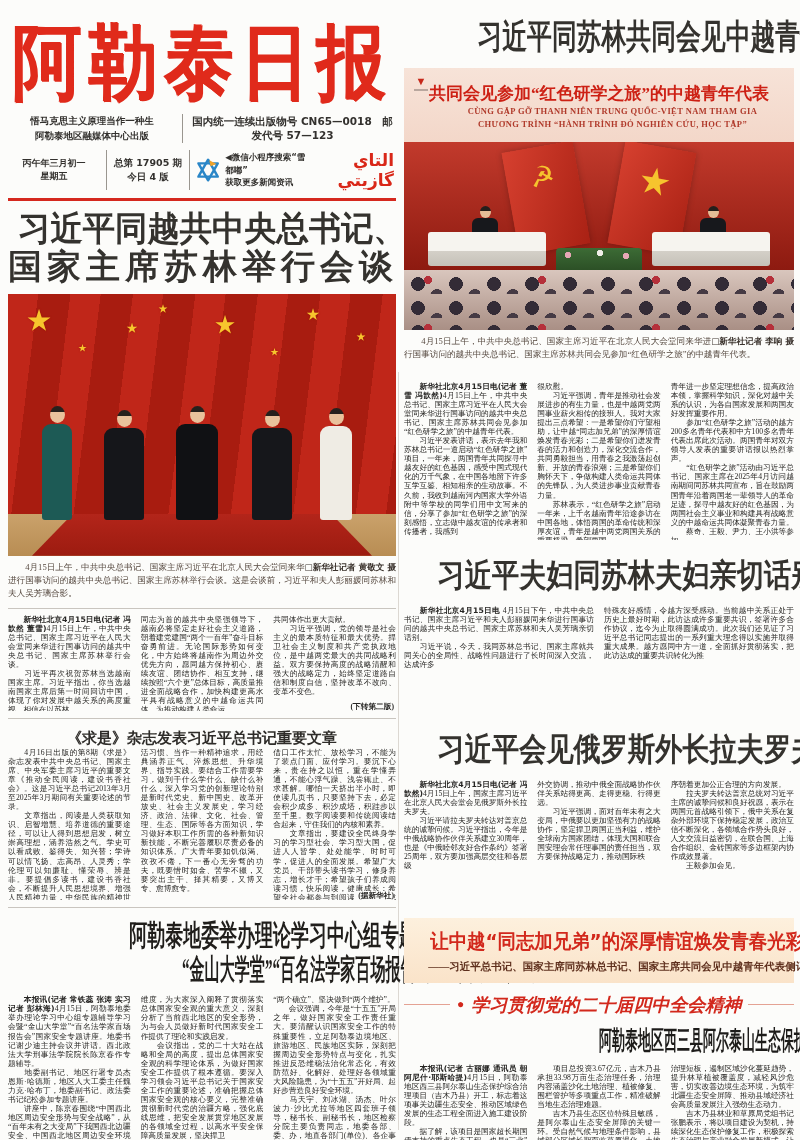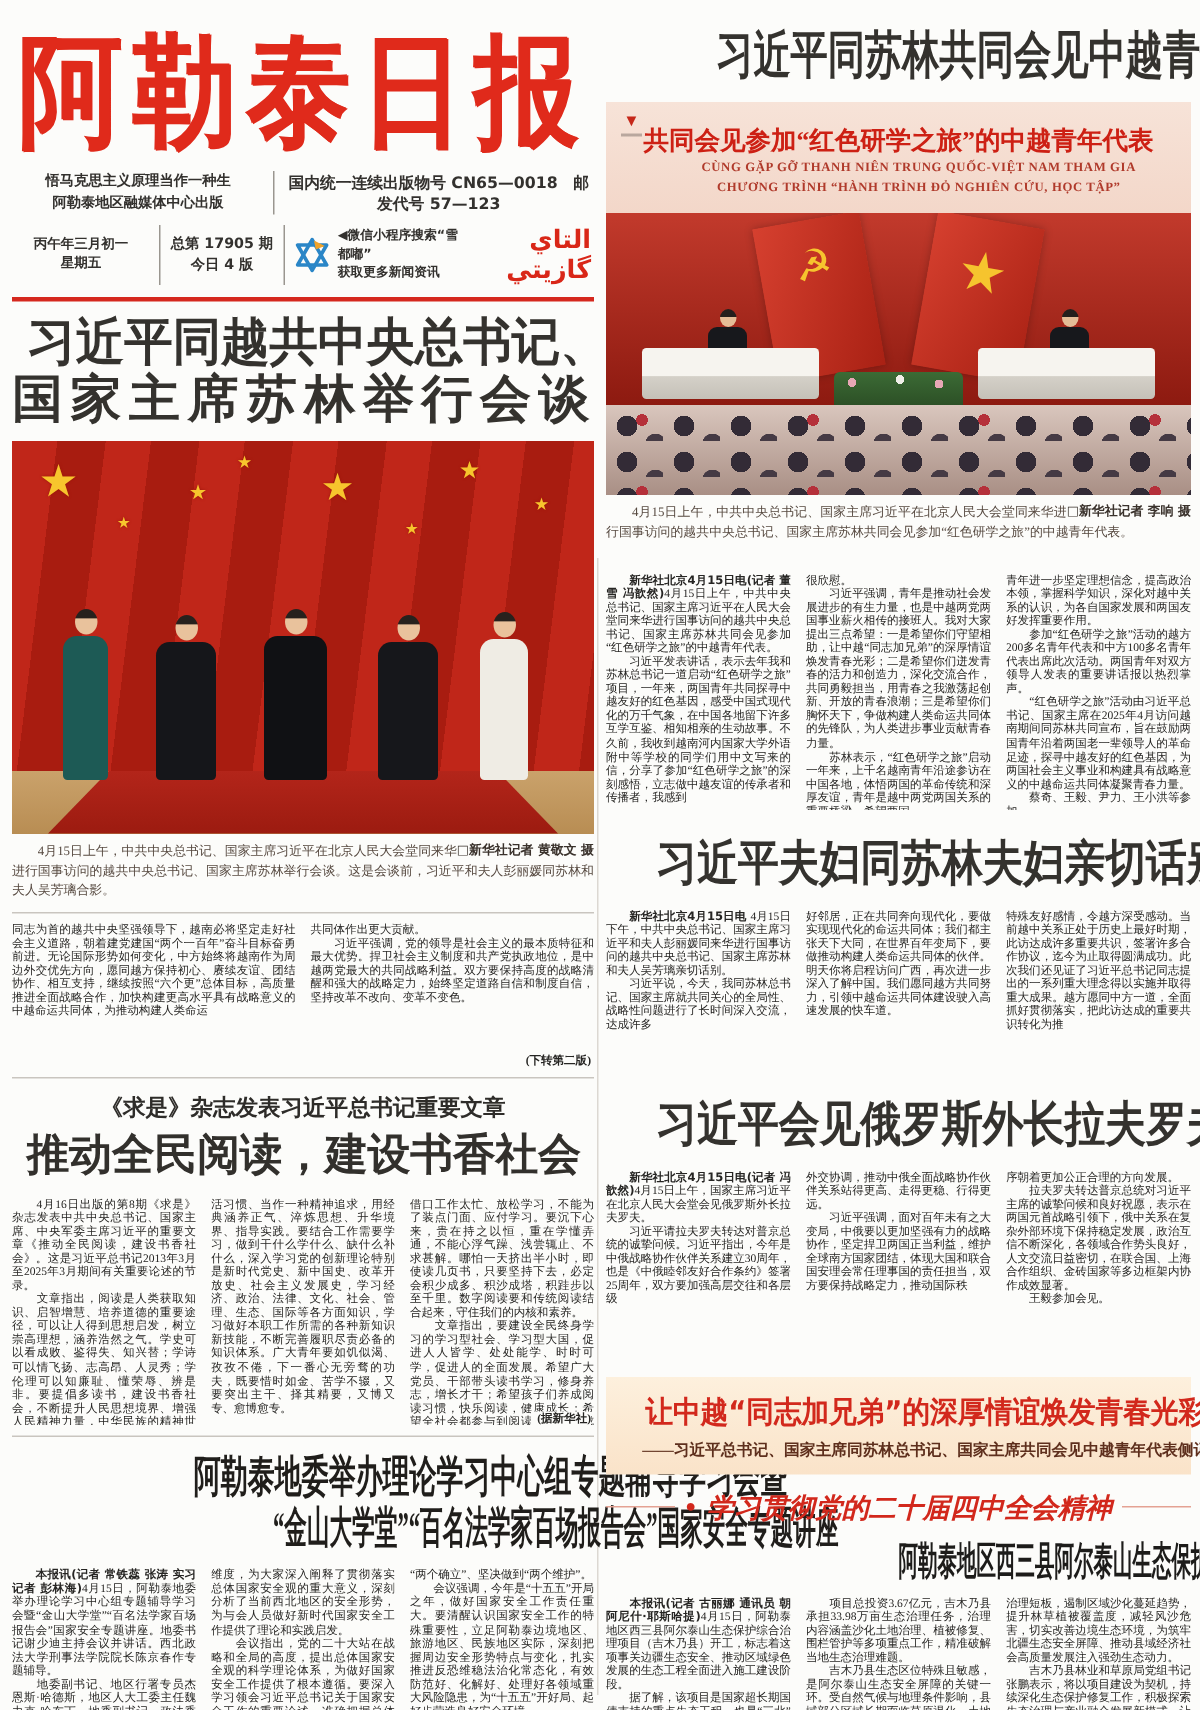--- a/index.html
+++ b/index.html
@@ -205,32 +205,31 @@
     </div>
 
     <div class="cap">
       <span class="credit">□新华社记者 黄敬文 摄</span>
       <span>　　4月15日上午，中共中央总书记、国家主席习近平在北京人民大会堂同来华进行国事访问的越共中央总书记、国家主席苏林举行会谈。这是会谈前，习近平和夫人彭丽媛同苏林和夫人吴芳璃合影。</span>
     </div>
 
     <div class="hairline"></div>
 
     <div class="cols" style="height:96px;">
+      <p class="bcol"><b>　　新华社北京4月15日电(记者 冯歆然 董雪)</b><span>4月15日上午，中共中央总书记、国家主席习近平在人民大会堂同来华进行国事访问的越共中央总书记、国家主席苏林举行会谈。
+　　习近平再次祝贺苏林当选越南国家主席。习近平指出，你当选越南国家主席后第一时间回访中国，体现了你对发展中越关系的高度重视。相信在以苏林</span></p>
       <p class="bcol">同志为首的越共中央坚强领导下，越南必将坚定走好社会主义道路，朝着建党建国“两个一百年”奋斗目标奋勇前进。无论国际形势如何变化，中方始终将越南作为周边外交优先方向，愿同越方保持初心、赓续友谊、团结协作、相互支持，继续按照“六个更”总体目标，高质量推进全面战略合作，加快构建更高水平具有战略意义的中越命运共同体，为推动构建人类命运</p>
       <p class="bcol"><span>共同体作出更大贡献。
 　　习近平强调，党的领导是社会主义的最本质特征和最大优势。捍卫社会主义制度和共产党执政地位，是中越两党最大的共同战略利益。双方要保持高度的战略清醒和强大的战略定力，始终坚定道路自信和制度自信，坚持改革不改向、变革不变色。</span><span class="tagright">(下转第二版)</span></p>
     </div>
 
     <div class="hairline"></div>
 
     <div>
       <div class="kicker">《求是》杂志发表习近平总书记重要文章</div>
-      <div class="qiushi-h">
-        <div class="fit l1"><span>推动全民阅读，建设书香社会</span></div>
-      </div>
       <div class="cols" style="height:152px;">
         <p class="bcol">　　4月16日出版的第8期《求是》杂志发表中共中央总书记、国家主席、中央军委主席习近平的重要文章《推动全民阅读，建设书香社会》。这是习近平总书记2013年3月至2025年3月期间有关重要论述的节录。
 　　文章指出，阅读是人类获取知识、启智增慧、培养道德的重要途径，可以让人得到思想启发，树立崇高理想，涵养浩然之气。学史可以看成败、鉴得失、知兴替；学诗可以情飞扬、志高昂、人灵秀；学伦理可以知廉耻、懂荣辱、辨是非。要提倡多读书，建设书香社会，不断提升人民思想境界、增强人民精神力量，中华民族的精神世界就能更加厚重深邃。
 　　文章指出，共产党人要把读马克思主义经典、悟马克思主义原理当作一种生</p>
         <p class="bcol">活习惯、当作一种精神追求，用经典涵养正气、淬炼思想、升华境界、指导实践。要结合工作需要学习，做到干什么学什么、缺什么补什么，深入学习党的创新理论特别是新时代党史、新中国史、改革开放史、社会主义发展史，学习经济、政治、法律、文化、社会、管理、生态、国际等各方面知识，学习做好本职工作所需的各种新知识新技能，不断完善履职尽责必备的知识体系。广大青年要如饥似渴、孜孜不倦，下一番心无旁骛的功夫，既要惜时如金、苦学不辍，又要突出主干、择其精要，又博又专、愈博愈专。</p>
         <p class="bcol"><span>借口工作太忙、放松学习，不能为了装点门面、应付学习。要沉下心来，贵在持之以恒，重在学懂弄通，不能心浮气躁、浅尝辄止、不求甚解。哪怕一天挤出半小时，即使读几页书，只要坚持下去，必定会积少成多、积沙成塔，积跬步以至千里。数字阅读要和传统阅读结合起来，守住我们的内核和素养。
 　　文章指出，要建设全民终身学习的学习型社会、学习型大国，促进人人皆学、处处能学、时时可学，促进人的全面发展。希望广大党员、干部带头读书学习，修身养志，增长才干；希望孩子们养成阅读习惯，快乐阅读，健康成长；希望全社会都参与到阅读中来，形成爱读书、读好书、善读书的浓厚氛围。</span><span class="tagright">(据新华社)</span></p>
       </div>
     </div>
 
@@ -306,21 +305,20 @@
 　　“红色研学之旅”活动由习近平总书记、国家主席在2025年4月访问越南期间同苏林共同宣布，旨在鼓励两国青年沿着两国老一辈领导人的革命足迹，探寻中越友好的红色基因，为两国社会主义事业和构建具有战略意义的中越命运共同体凝聚青春力量。
 　　蔡奇、王毅、尹力、王小洪等参加。</p>
     </div>
 
     <div class="rh fit farewell-h" style="margin-top:14px;">
       <span>习近平夫妇同苏林夫妇亲切话别</span>
     </div>
     <div class="cols" style="height:108px;margin-top:8px;">
       <p class="bcol"><b>　　新华社北京4月15日电 </b><span>4月15日下午，中共中央总书记、国家主席习近平和夫人彭丽媛同来华进行国事访问的越共中央总书记、国家主席苏林和夫人吴芳璃亲切话别。
 　　习近平说，今天，我同苏林总书记、国家主席就共同关心的全局性、战略性问题进行了长时间深入交流，达成许多</span></p>
-      <p class="bcol">好邻居，正在共同奔向现代化，要做实现现代化的命运共同体；我们都主张天下大同，在世界百年变局下，要做推动构建人类命运共同体的伙伴。明天你将启程访问广西，再次进一步深入了解中国。我们愿同越方共同努力，引领中越命运共同体建设驶入高速发展的快车道。</p>
       <p class="bcol">特殊友好感情，令越方深受感动。当前越中关系正处于历史上最好时期，此访达成许多重要共识，签署许多合作协议，迄今为止取得圆满成功。此次我们还见证了习近平总书记同志提出的一系列重大理念得以实施并取得重大成果。越方愿同中方一道，全面抓好贯彻落实，把此访达成的重要共识转化为推</p>
     </div>
 
     <div class="rh fit lavrov-h" style="margin-top:14px;">
       <span>习近平会见俄罗斯外长拉夫罗夫</span>
     </div>
     <div class="cols" style="height:130px;margin-top:8px;">
       <p class="bcol"><b>　　新华社北京4月15日电(记者 冯歆然)</b><span>4月15日上午，国家主席习近平在北京人民大会堂会见俄罗斯外长拉夫罗夫。
 　　习近平请拉夫罗夫转达对普京总统的诚挚问候。习近平指出，今年是中俄战略协作伙伴关系建立30周年，也是《中俄睦邻友好合作条约》签署25周年，双方要加强高层交往和各层级</span></p>
       <p class="bcol">外交协调，推动中俄全面战略协作伙伴关系站得更高、走得更稳、行得更远。

